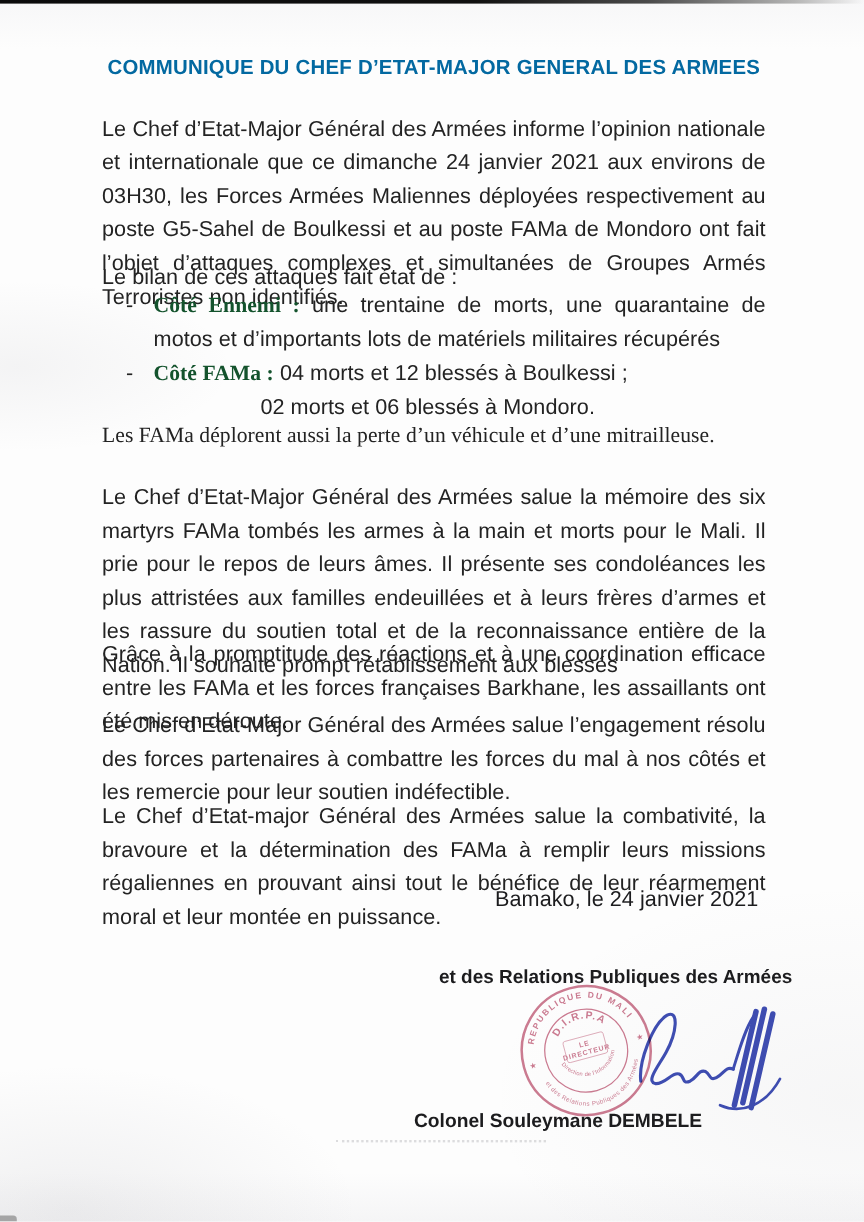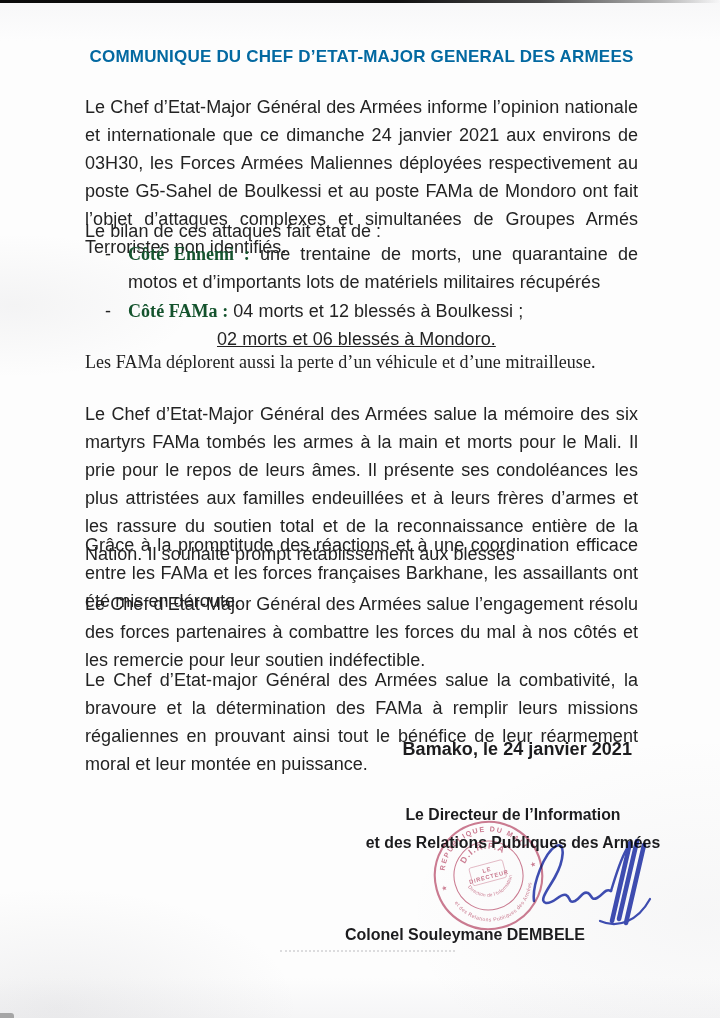--- a/index.html
+++ b/index.html
@@ -23,27 +23,27 @@
        text-align:justify;text-align-last:left;letter-spacing:.05px;}
   .doc-title{top:43px;text-align:center;text-align-last:center;font-weight:bold;font-size:17px;letter-spacing:.2px;color:#0369a1;}
   .p-intro{top:75px;}
   .bilan-intro{top:207px;margin-top:10px;}
   .bullet-item{display:flex;}
   .item-1{top:240px;}
   .item-2{top:297px;}
   .bullet-dash{width:23px;margin-left:20px;flex:none;}
   .bullet-body{flex:1;text-align:justify;text-align-last:left;}
   .bullet-label{font-weight:bold;color:#14532d;font-family:Liberation Serif, serif;}
-  .bullet-subline{margin-left:89px;text-decoration:underline;}
+  .bullet-subline{margin-left:89px;}
   .bilan-outro{top:348px;font-family:Liberation Serif, serif;}
   .p-memorial{top:382px;}
   .p-grace{top:513px;}
   .p-engagement{top:572px;}
   .p-combativite{top:648px;}
-  .dateline{top:735px;text-align:right;text-align-last:right;font-weight:bold;padding-right:6px;color:#1c1c1e;}
+  .dateline{top:735px;text-align:right;text-align-last:right;font-weight:normal;padding-right:6px;color:#1c1c1e;}
 
   .sig-heading{position:absolute;top:801px;left:352px;width:322px;text-align:center;
     font-weight:bold;font-size:15.8px;line-height:28px;color:#1c1c1e;}
   .sig-name{position:absolute;top:926px;left:345px;width:300px;
     font-weight:bold;font-size:16px;color:#1c1c1e;}
 
   .stamp-wrap{position:absolute;top:818px;left:430px;width:117px;height:115px;
     mix-blend-mode:multiply;opacity:.82;}
   .stamp-wrap svg{width:100%;height:100%;}
   .sig-ink{position:absolute;top:833px;left:522px;width:132px;height:98px;
@@ -81,21 +81,20 @@
 
 <p class="blk p-grace">Grâce à la promptitude des réactions et à une coordination efficace entre les FAMa et les forces françaises Barkhane, les assaillants ont été mis en déroute.</p>
 
 <p class="blk p-engagement">Le Chef d’Etat-Major Général des Armées salue l’engagement résolu des forces partenaires à combattre les forces du mal à nos côtés et les remercie pour leur soutien indéfectible.</p>
 
 <p class="blk p-combativite">Le Chef d’Etat-major Général des Armées salue la combativité, la bravoure et la détermination des FAMa à remplir leurs missions régaliennes en prouvant ainsi tout le bénéfice de leur réarmement moral et leur montée en puissance.</p>
 
 <div class="blk dateline">Bamako, le 24 janvier 2021</div>
 
 <div class="sig-heading">
-  <div>Le Directeur de l’Information</div>
   <div>et des Relations Publiques des Armées</div>
 </div>
 
 <div class="stamp-wrap">
   <svg viewBox="0 0 120 120" xmlns="http://www.w3.org/2000/svg">
     <defs>
       <path id="arcTop" d="M 14,60 A 46,46 0 0 1 106,60"></path>
       <path id="arcBottom" d="M 16,64 A 44,44 0 0 0 104,64"></path>
       <path id="arcAcro" d="M 34,58 A 26,26 0 0 1 86,58"></path>
       <path id="arcInner" d="M 36,66 A 26,26 0 0 0 84,66"></path>

